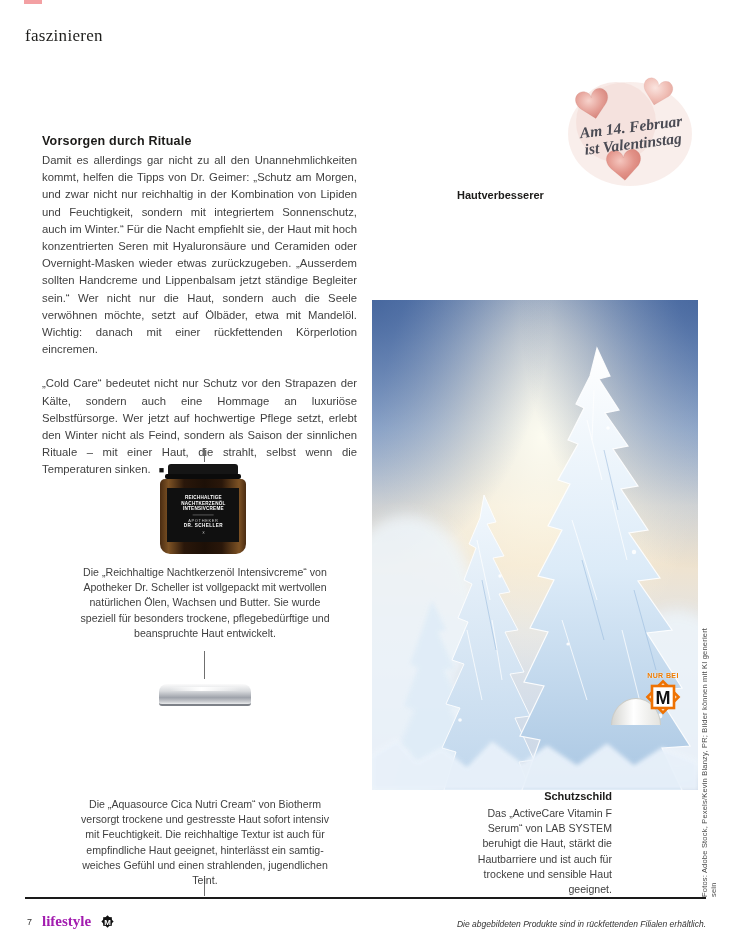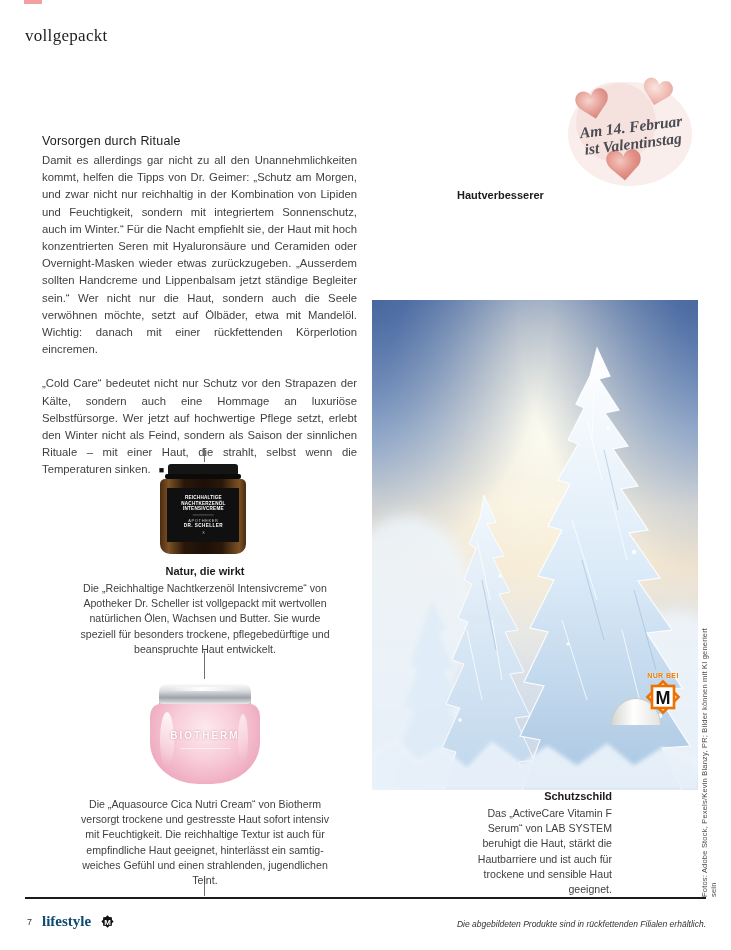--- a/index.html
+++ b/index.html
@@ -6,21 +6,21 @@
   .page{position:relative;width:731px;height:950px;background:#ffffff;overflow:hidden;
         font-family:"Liberation Sans","DejaVu Sans",sans-serif;color:#3a3a3a;}
 
   
   .red-tick{position:absolute;left:24px;top:0;width:18px;height:4px;background:#f0888c;opacity:.8;}
   .section-label{position:absolute;left:25px;top:26px;font-family:"Liberation Serif","DejaVu Serif",serif;
         font-size:17px;color:#1d1d1b;letter-spacing:.3px;}
 
   
   .article{position:absolute;left:42px;top:134px;width:315px;}
-  .article h2{margin:0 0 4px 0;font-size:12.5px;font-weight:400;color:#1c1b19;letter-spacing:.2px;}
+  .article h2{margin:0 0 4px 0;font-size:12.5px;font-weight:700;color:#1c1b19;letter-spacing:.2px;}
   .article p{margin:0 0 17px 0;font-size:11.3px;line-height:17.2px;text-align:justify;color:#3f3f3f;}
   .endmark{display:inline-block;margin-left:8px;font-size:9px;color:#111;line-height:0;}
 
   
   .vline{position:absolute;width:1px;background:#6f6f6f;}
 
   
   .callout h3{margin:0 0 4px 0;font-size:11px;font-weight:700;color:#1c1b19;}
   .callout p{margin:0;font-size:10.6px;line-height:15.2px;color:#3f3f3f;}
   .callout.center{text-align:center;}
@@ -124,30 +124,30 @@
   .co-reichhaltig{position:absolute;left:75px;top:797px;width:260px;}
 
   
   .credit{position:absolute;right:13px;top:617px;height:280px;writing-mode:vertical-rl;
       transform:rotate(180deg);font-size:7.5px;color:#4a4a4a;letter-spacing:.2px;}
 
   
   .footer-rule{position:absolute;left:25px;top:897px;width:681px;height:2px;background:#1a1a1a;}
   .footer-left{position:absolute;left:27px;top:913px;display:flex;align-items:center;gap:10px;}
   .footer-page{font-size:9px;color:#333;}
-  .footer-mag{font-family:"Liberation Serif","DejaVu Serif",serif;font-weight:700;font-size:15px;color:#0c4a6e;}
+  .footer-mag{font-family:"Liberation Serif","DejaVu Serif",serif;font-weight:700;font-size:15px;color:#a21caf;}
   .footer-right{position:absolute;right:25px;top:919px;font-size:8.5px;font-style:italic;color:#333;}
 </style>
 </head>
 <body>
 
 <div class="page">
 
   <div class="red-tick"></div>
-  <div class="section-label">vollgepackt</div>
+  <div class="section-label">faszinieren</div>
 
   <div class="article">
     <h2>Vorsorgen durch Rituale</h2>
     <p>Damit es allerdings gar nicht zu all den Unannehmlichkeiten kommt, helfen die Tipps von Dr. Geimer: „Schutz am Morgen, und zwar nicht nur reichhaltig in der Kombination von Lipiden und Feuchtigkeit, sondern mit integriertem Sonnenschutz, auch im Winter.“ Für die Nacht empfiehlt sie, der Haut mit hoch konzentrierten Seren mit Hyaluronsäure und Ceramiden oder Overnight-Masken wieder etwas zurückzugeben. „Ausserdem sollten Handcreme und Lippenbalsam jetzt ständige Begleiter sein.“ Wer nicht nur die Haut, sondern auch die Seele verwöhnen möchte, setzt auf Ölbäder, etwa mit Mandelöl. Wichtig: danach mit einer rückfettenden Körperlotion eincremen.</p>
     <p><span>„Cold Care“ bedeutet nicht nur Schutz vor den Strapazen der Kälte, sondern auch eine Hommage an luxuriöse Selbstfürsorge. Wer jetzt auf hochwertige Pflege setzt, erlebt den Winter nicht als Feind, sondern als Saison der sinnlichen Rituale – mit einer Haut, die strahlt, selbst wenn die Temperaturen sinken.</span><span class="endmark">■</span></p>
   </div>
 
 
   <div class="valentine">
     <svg width="148" height="120" viewBox="0 0 148 120">
@@ -285,30 +285,25 @@
           <div class="div"></div>
           <div class="l3">APOTHEKER</div>
           <div class="l4">DR. SCHELLER</div>
           <div class="logo">✳</div>
         </div>
       </div>
     </div>
   </div>
 
   <div class="callout center co-natur">
-    <h3>Natur, die wirkt</h3>
     <p>Die „Reichhaltige Nachtkerzenöl Intensivcreme“ von Apotheker Dr. Scheller ist vollgepackt mit wertvollen natürlichen Ölen, Wachsen und Butter. Sie wurde speziell für besonders trockene, pflegebedürftige und beanspruchte Haut entwickelt.</p>
   </div>
 
   <div class="jar2">
     <div class="jar2-lid"></div>
-    <div class="jar2-body">
-      <div class="jar2-brand">BIOTHERM</div>
-      <div class="jar2-line"></div>
-    </div>
   </div>
 
   <div class="callout center co-reichhaltig">
     <p>Die „Aquasource Cica Nutri Cream“ von Biotherm versorgt trockene und gestresste Haut sofort intensiv mit Feuchtigkeit. Die reichhaltige Textur ist auch für empfindliche Haut geeignet, hinterlässt ein samtig-weiches Gefühl und einen strahlenden, jugendlichen Teint.</p>
   </div>
 
   <div class="badge">
     <div class="badge-label">NUR BEI</div>
     <svg width="36" height="36" viewBox="0 0 36 36">
       <rect x="7" y="7" width="22" height="22" fill="#ffffff" stroke="#ee7203" stroke-width="2.6" transform="rotate(45 18 18)"></rect>

